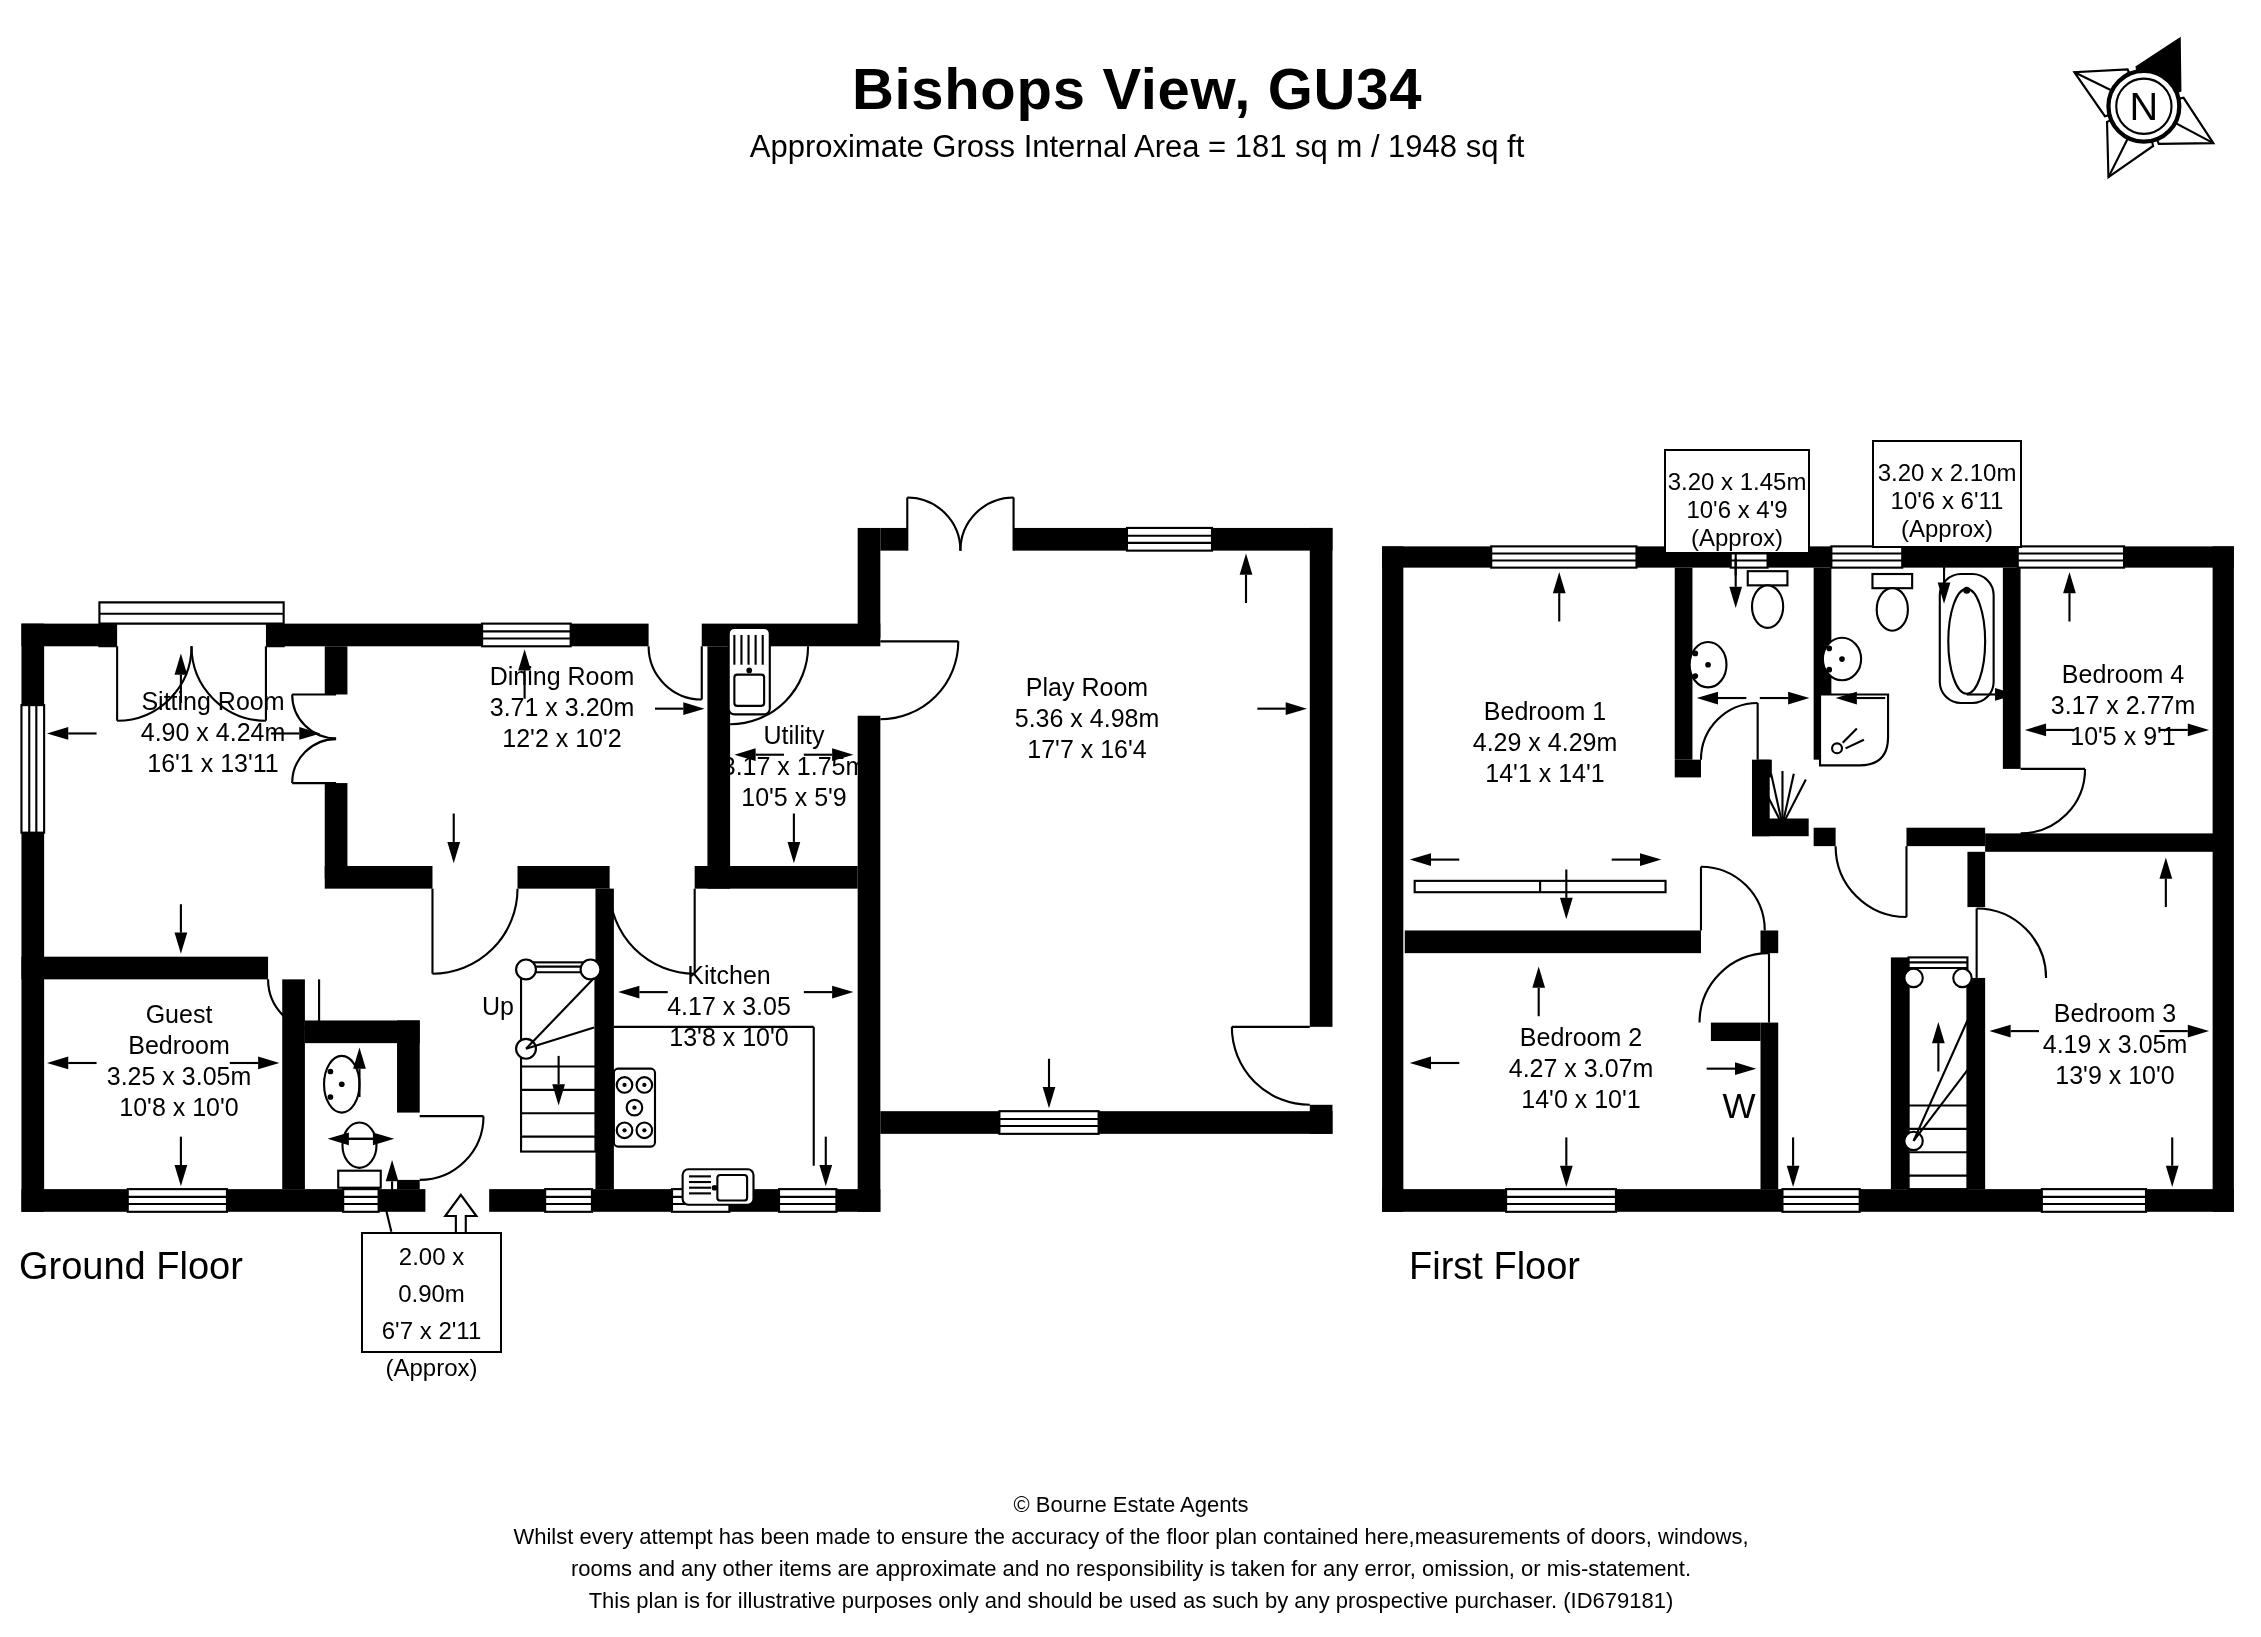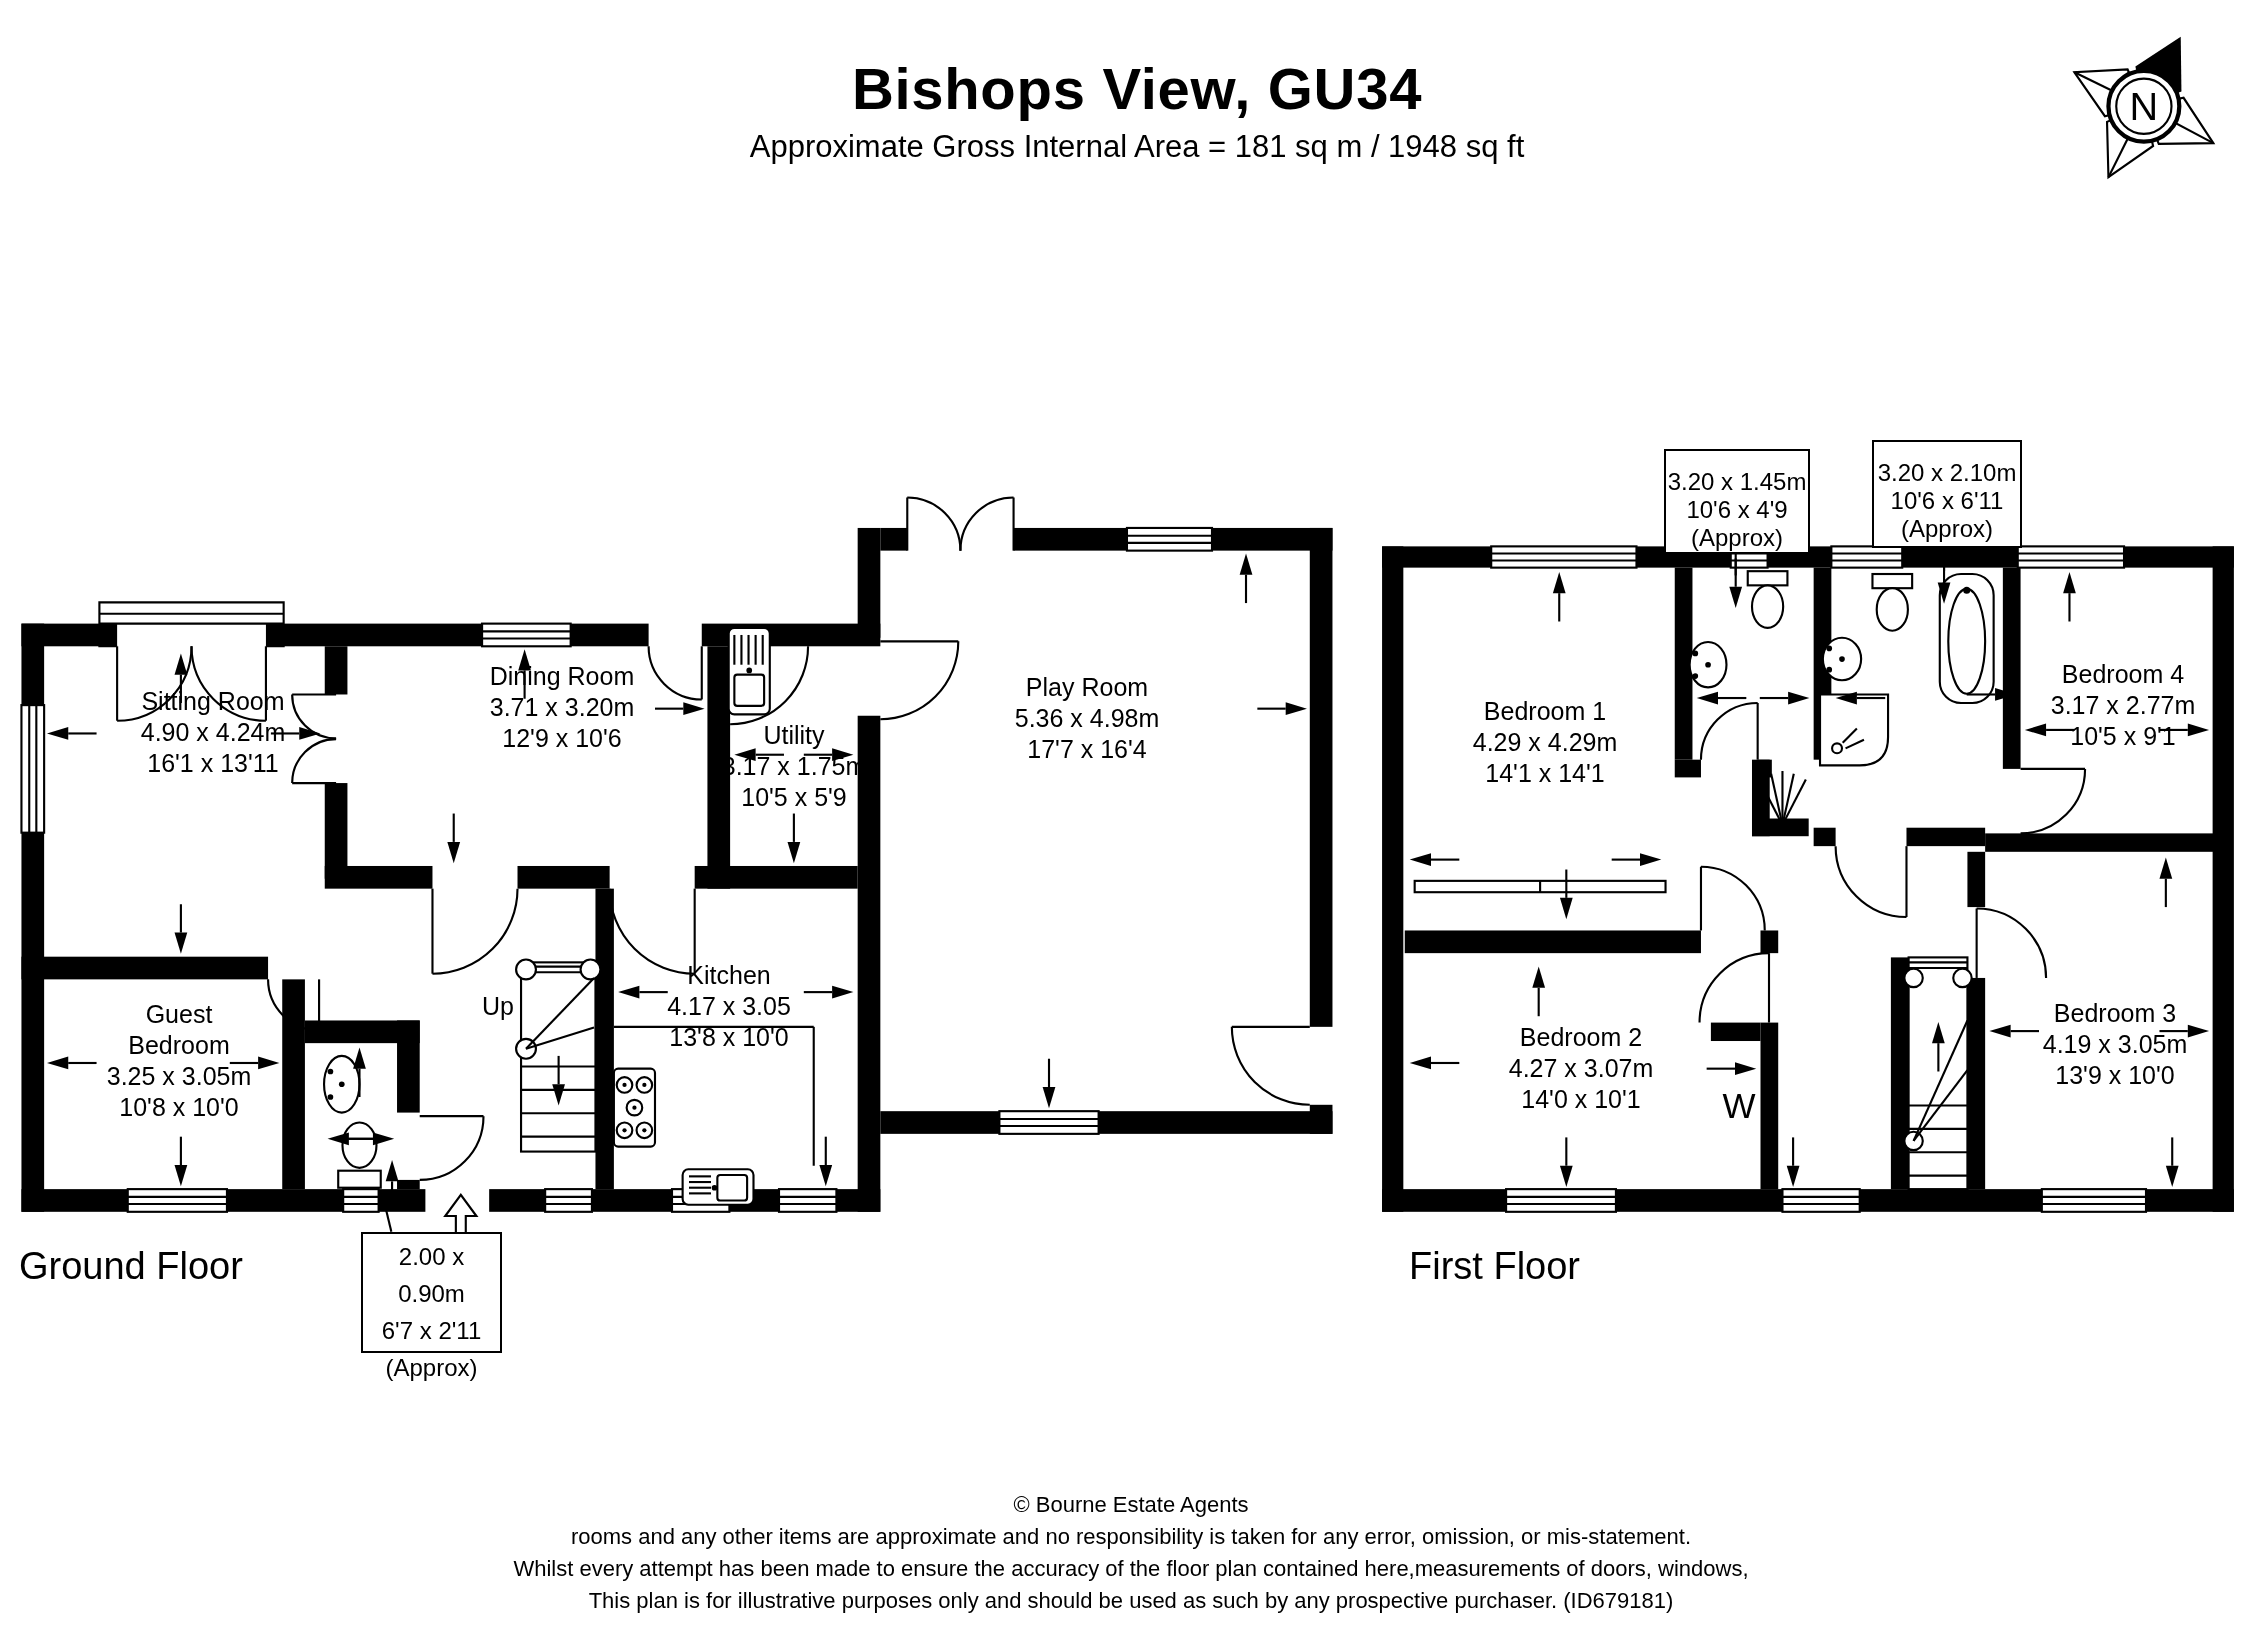--- a/index.html
+++ b/index.html
@@ -615,21 +615,21 @@
   <div class="abs ctr subtitle" style="left:1137px;top:129px;">Approximate Gross Internal Area = 181 sq m / 1948 sq ft</div>
 
   <div class="abs ctr room-label" style="left:213px;top:686px;">
     <span style="display:block">Sitting Room</span>
     <span style="display:block">4.90 x 4.24m</span>
     <span style="display:block">16'1 x 13'11</span>
   </div>
   <div class="abs ctr room-label" style="left:562px;top:661px;">
     <span style="display:block">Dining Room</span>
     <span style="display:block">3.71 x 3.20m</span>
-    <span style="display:block">12'9 x 10'6</span>
+    <span style="display:block">12'2 x 10'2</span>
   </div>
   <div class="abs ctr room-label" style="left:794px;top:720px;">
     <span style="display:block">Utility</span>
     <span style="display:block">3.17 x 1.75m</span>
     <span style="display:block">10'5 x 5'9</span>
   </div>
   <div class="abs ctr room-label" style="left:1087px;top:672px;">
     <span style="display:block">Play Room</span>
     <span style="display:block">5.36 x 4.98m</span>
     <span style="display:block">17'7 x 16'4</span>
@@ -685,18 +685,18 @@
     <span style="display:block">(Approx)</span>
   </div>
   <div class="abs callout ff" style="left:1872px;top:440px;width:146px;height:87px;">
     <span style="display:block">3.20 x 2.10m</span>
     <span style="display:block">10'6 x 6'11</span>
     <span style="display:block">(Approx)</span>
   </div>
 
   <div class="abs ctr footer" style="left:1131px;top:1489px;">
     <span style="display:block">© Bourne Estate Agents</span>
+    <span style="display:block">Whilst every attempt has been made to ensure the accuracy of the floor plan contained here,measurements of doors, windows,</span>
     <span style="display:block">rooms and any other items are approximate and no responsibility is taken for any error, omission, or mis-statement.</span>
-    <span style="display:block">Whilst every attempt has been made to ensure the accuracy of the floor plan contained here,measurements of doors, windows,</span>
     <span style="display:block">This plan is for illustrative purposes only and should be used as such by any prospective purchaser. (ID679181)</span>
   </div>
 </div>
 
 
 </body></html>

